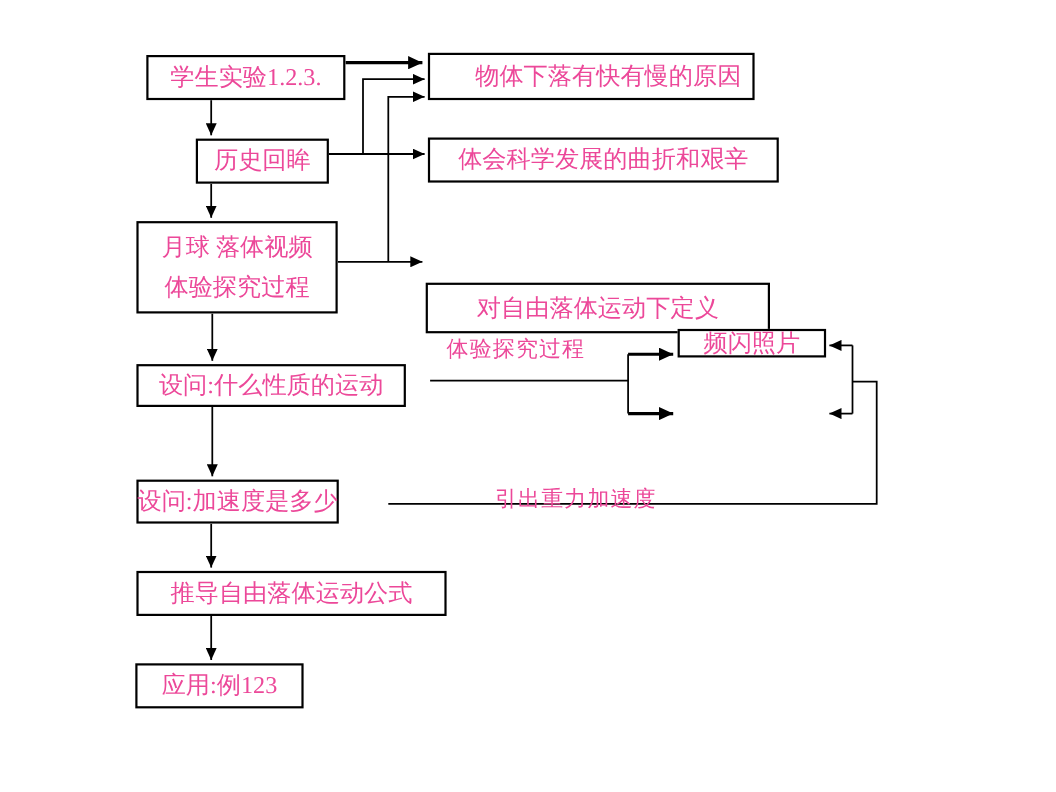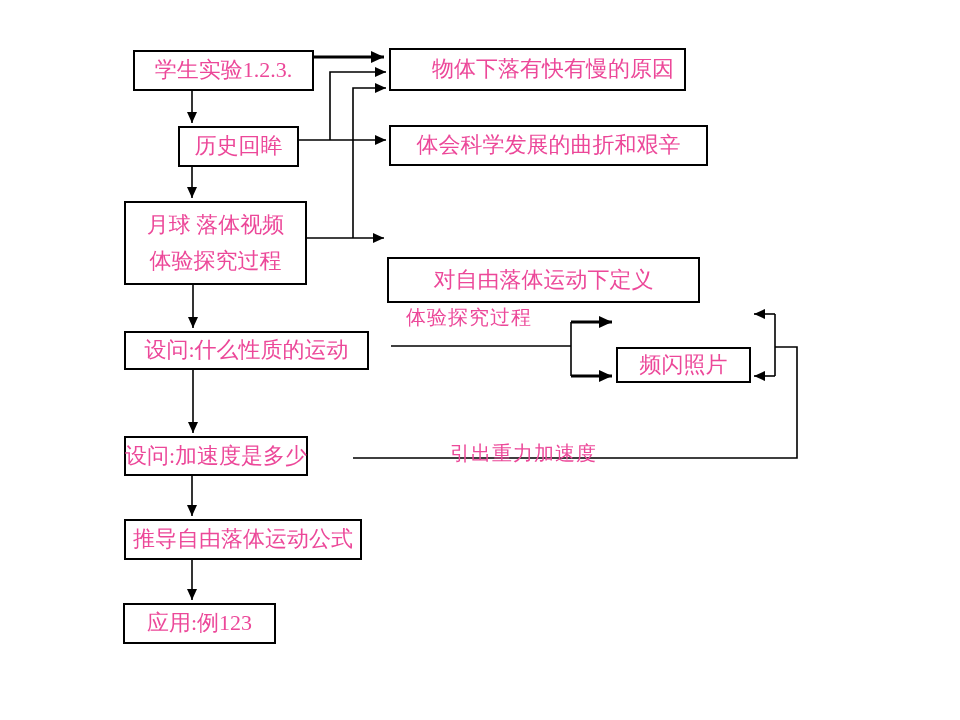--- a/index.html
+++ b/index.html
@@ -48,26 +48,26 @@
     letter-spacing: 1px;
     white-space: nowrap;
     text-align: right;
   }
   
   #box-student      { left:133px; top:50px;  width:181px; height:41px; }
   #box-history      { left:133px; top:126px; width:121px; height:41px;margin-left:45px; }
   #box-moon         { left:124px; top:201px; width:183px; height:84px; }
   #box-qmotion      { left:124px; top:331px; width:245px; height:39px; }
   #box-qaccel       { left:124px; top:436px; width:184px; height:40px; }
-  #box-derive       { left:124px; top:519px; width:238px; height:41px; }
+  #box-derive       { left:124px; top:519px; width:282px; height:41px; }
   #box-apply        { left:123px; top:603px; width:153px; height:41px; }
   #box-reason       { left:389px; top:48px;  width:297px; height:43px;padding-left:31px; }
   #box-science      { left:389px; top:125px; width:319px; height:41px; }
   #box-definition   { left:387px; top:213px; width:313px; height:46px;margin-top:44px; }
-  #box-strobe       { left:616px; top:299px; width:135px; height:36px;margin-top:48px; }
+  #box-strobe       { left:616px; top:299px; width:135px; height:26px; }
   #box-dis          { left:616px; top:360px; width:135px; height:41px; }
   #label-inquiry    { left:406px; top:304px; }
   #label-gravity    { left:450px; top:440px; }
 </style>
 </head>
 <body>
 
 <div id="slide">
 
   <svg id="connectors" viewBox="0 0 960 720" xmlns="http://www.w3.org/2000/svg">

